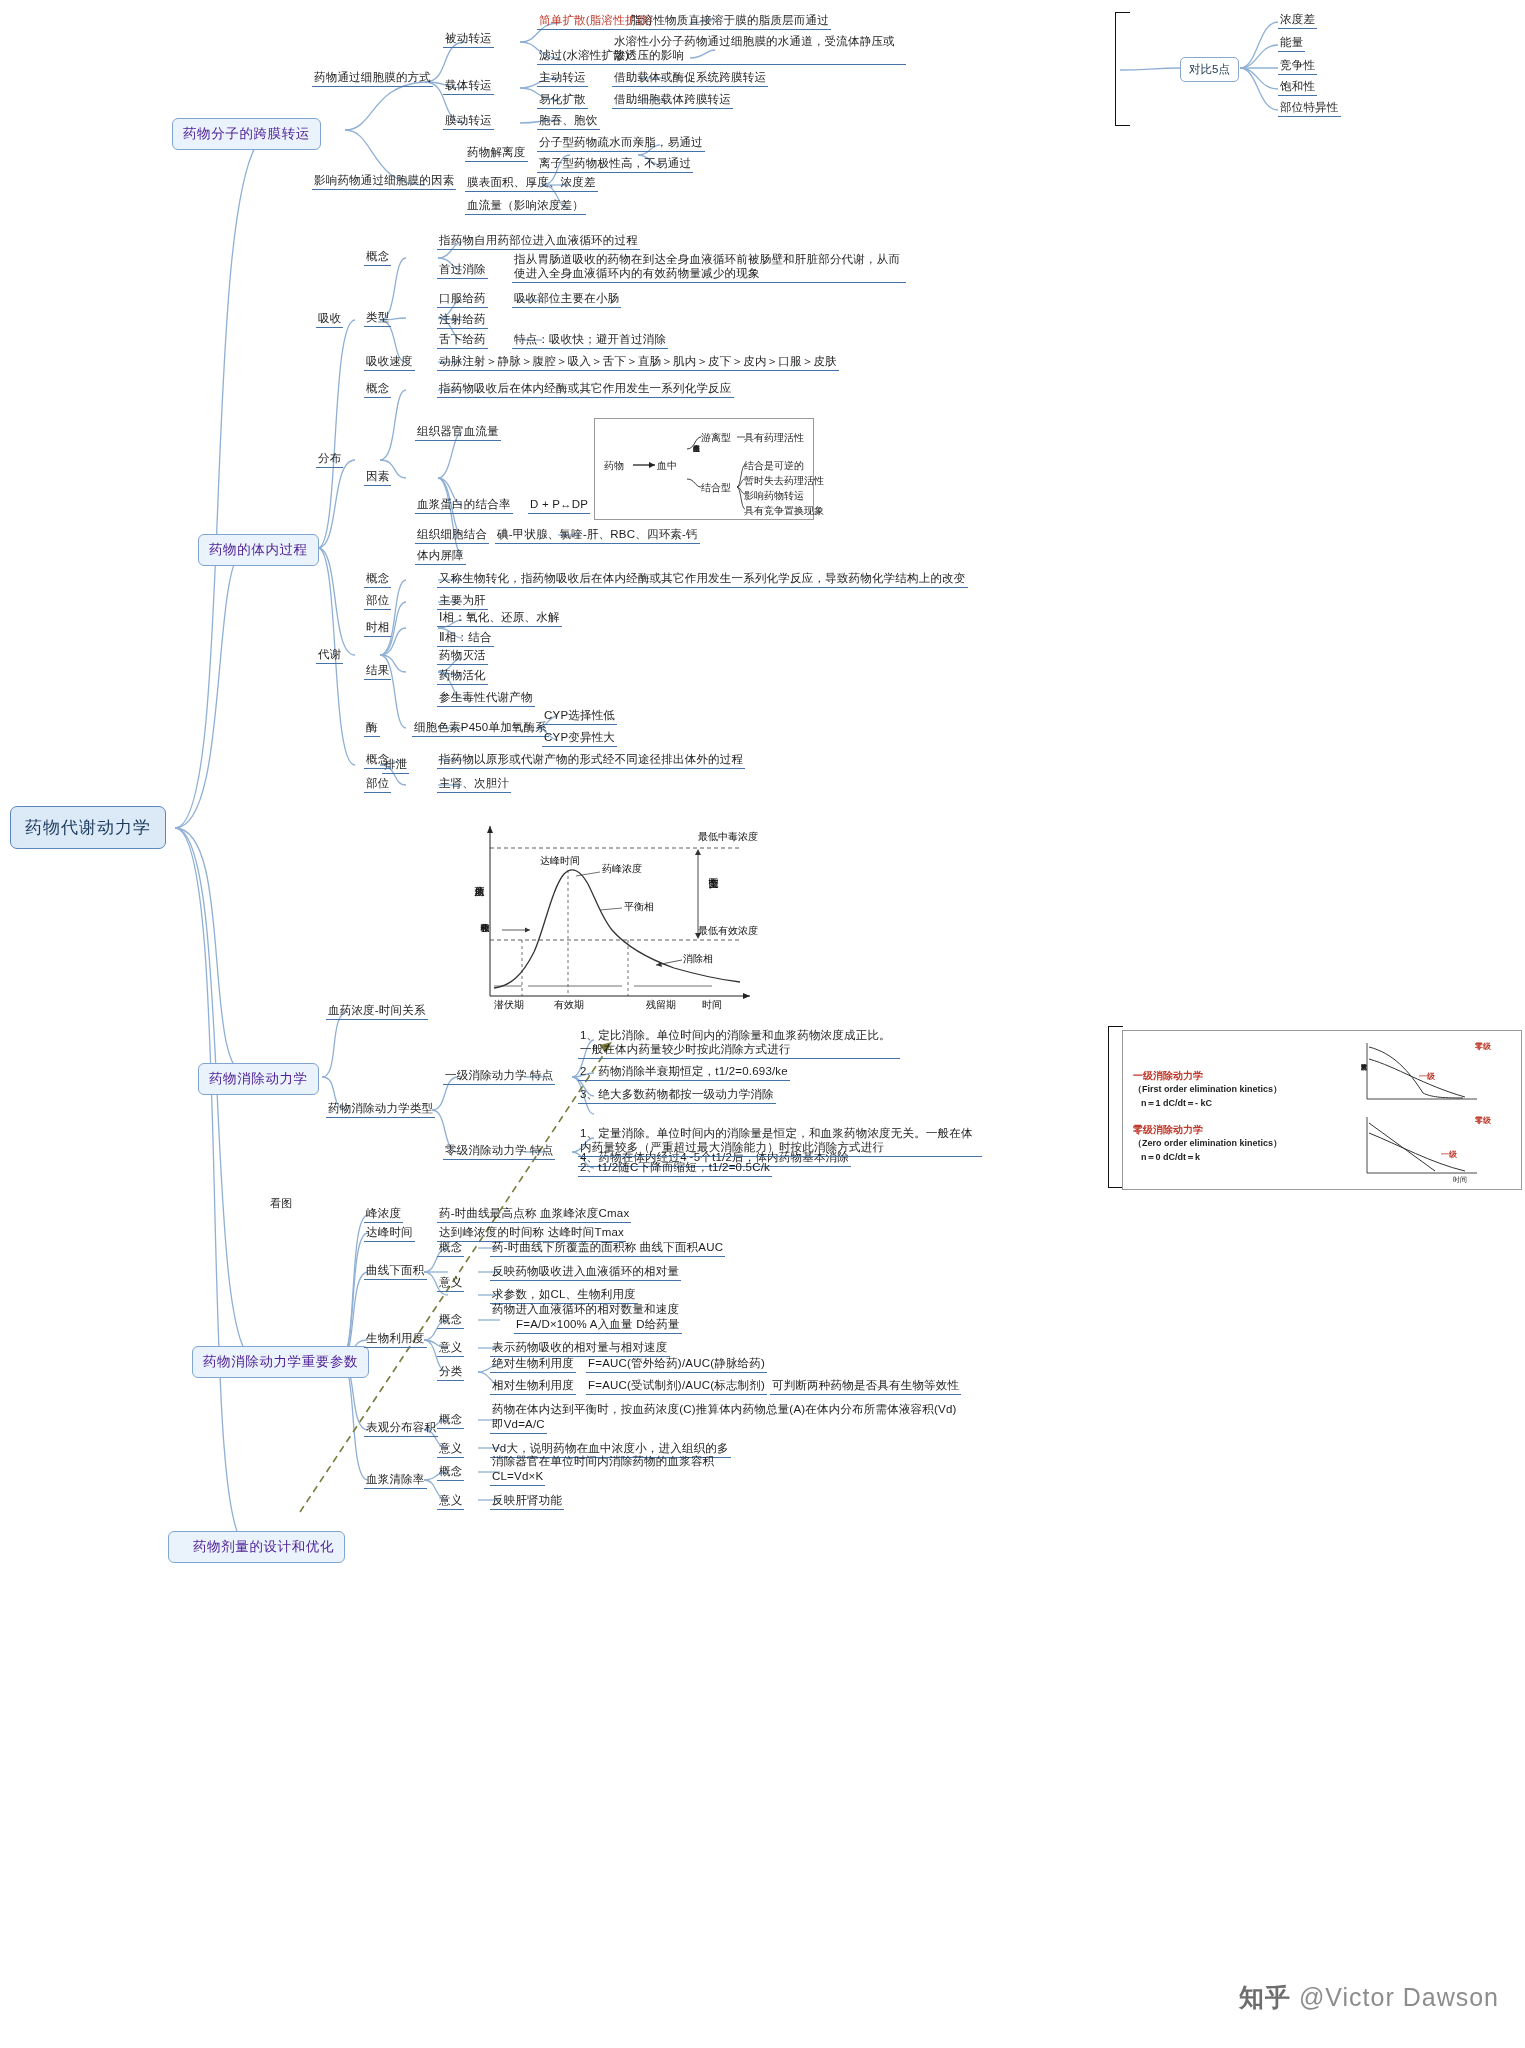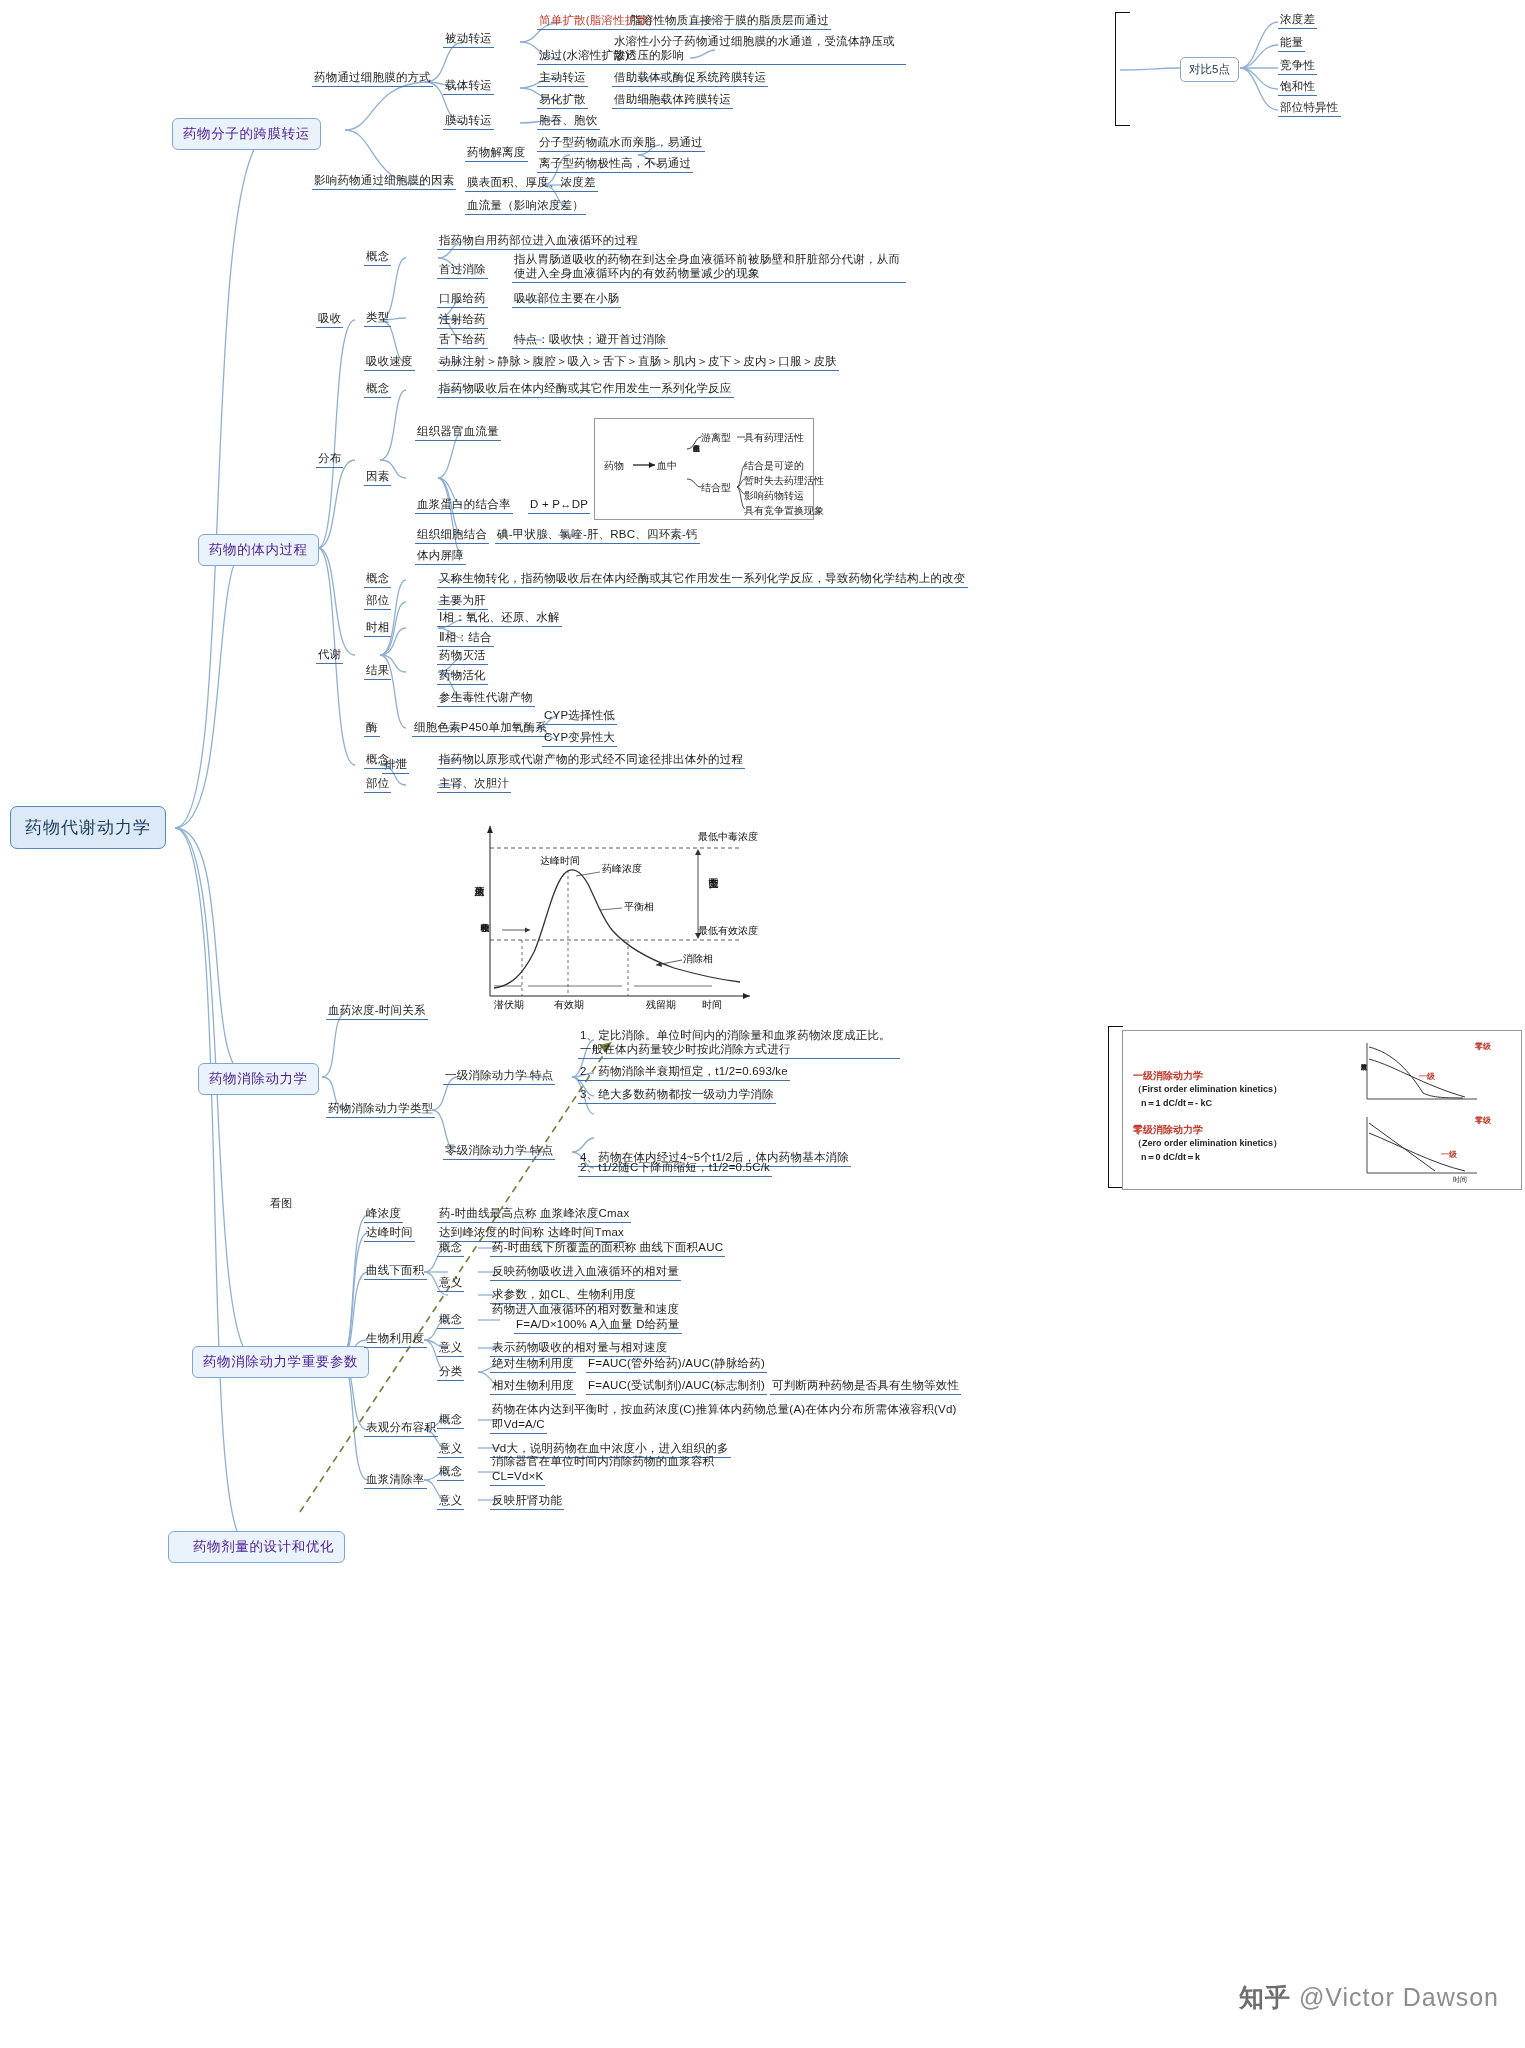--- a/index.html
+++ b/index.html
@@ -397,20 +397,21 @@
 
   <div class="node ul" style="left:443px;top:1068px;">一级消除动力学</div>
   <div class="node ul" style="left:528px;top:1068px;">特点</div>
   <div class="node ul wrap" style="left:578px;top:1028px;width:318px;">1、定比消除。单位时间内的消除量和血浆药物浓度成正比。一般在体内药量较少时按此消除方式进行</div>
   <div class="node ul" style="left:578px;top:1064px;">2、药物消除半衰期恒定，t1/2=0.693/ke</div>
   <div class="node ul" style="left:578px;top:1087px;">3、绝大多数药物都按一级动力学消除</div>
   <div class="node ul" style="left:578px;top:1106px;margin-top:44px;">4、药物在体内经过4~5个t1/2后，体内药物基本消除</div>
 
   <div class="node ul" style="left:443px;top:1143px;">零级消除动力学</div>
   <div class="node ul" style="left:528px;top:1143px;">特点</div>
+  <div class="node ul wrap" style="left:578px;top:1126px;width:400px;">1、定量消除。单位时间内的消除量是恒定，和血浆药物浓度无关。一般在体内药量较多（严重超过最大消除能力）时按此消除方式进行</div>
   <div class="node ul" style="left:578px;top:1160px;">2、t1/2随C下降而缩短，t1/2=0.5C/k</div>
 
   <div class="bracket" style="left:1108px;top:1026px;width:14px;height:160px;"></div>
 
   <div class="inset" style="left:1122px;top:1030px;width:398px;height:158px;">
     <div class="inset-label red" style="left:10px;top:38px;">一级消除动力学</div>
     <div class="inset-label" style="left:10px;top:52px;font-weight:bold;font-size:9px;">（First order elimination kinetics）</div>
     <div class="inset-label" style="left:18px;top:66px;font-weight:bold;font-size:9px;">n＝1      dC/dt＝- kC</div>
     <div class="inset-label red" style="left:10px;top:92px;">零级消除动力学</div>
     <div class="inset-label" style="left:10px;top:106px;font-weight:bold;font-size:9px;">（Zero order elimination kinetics）</div>

